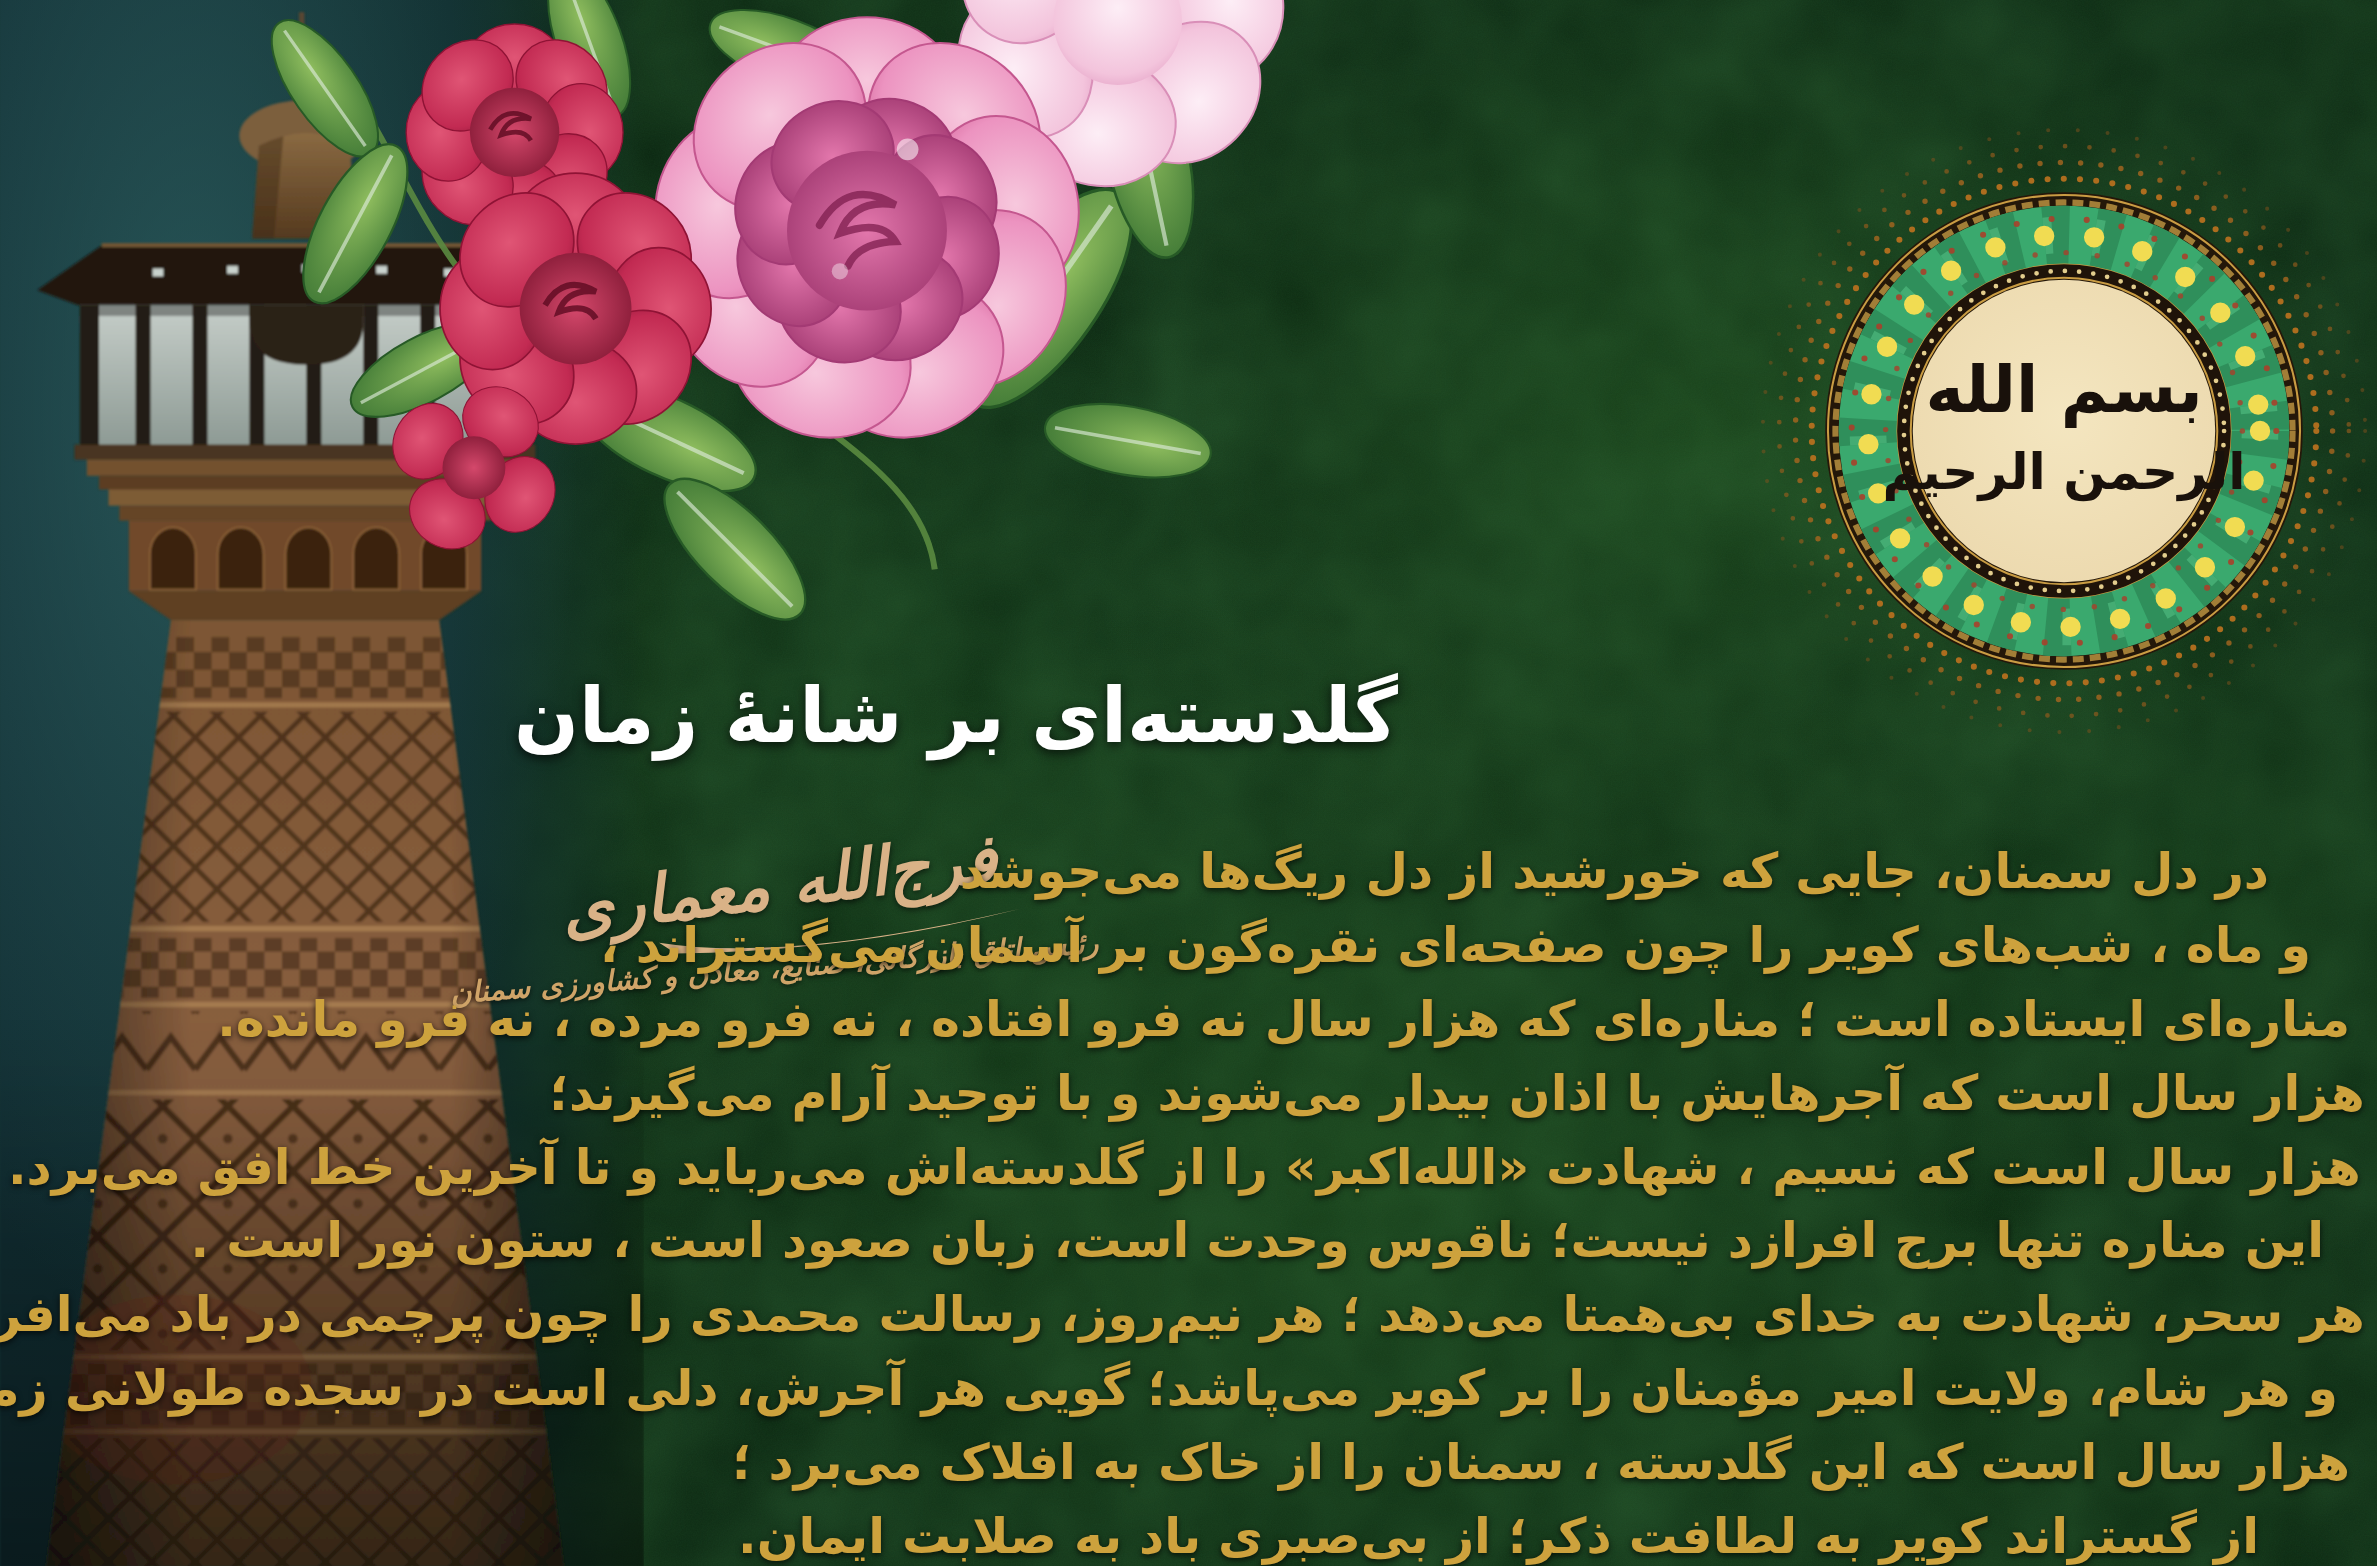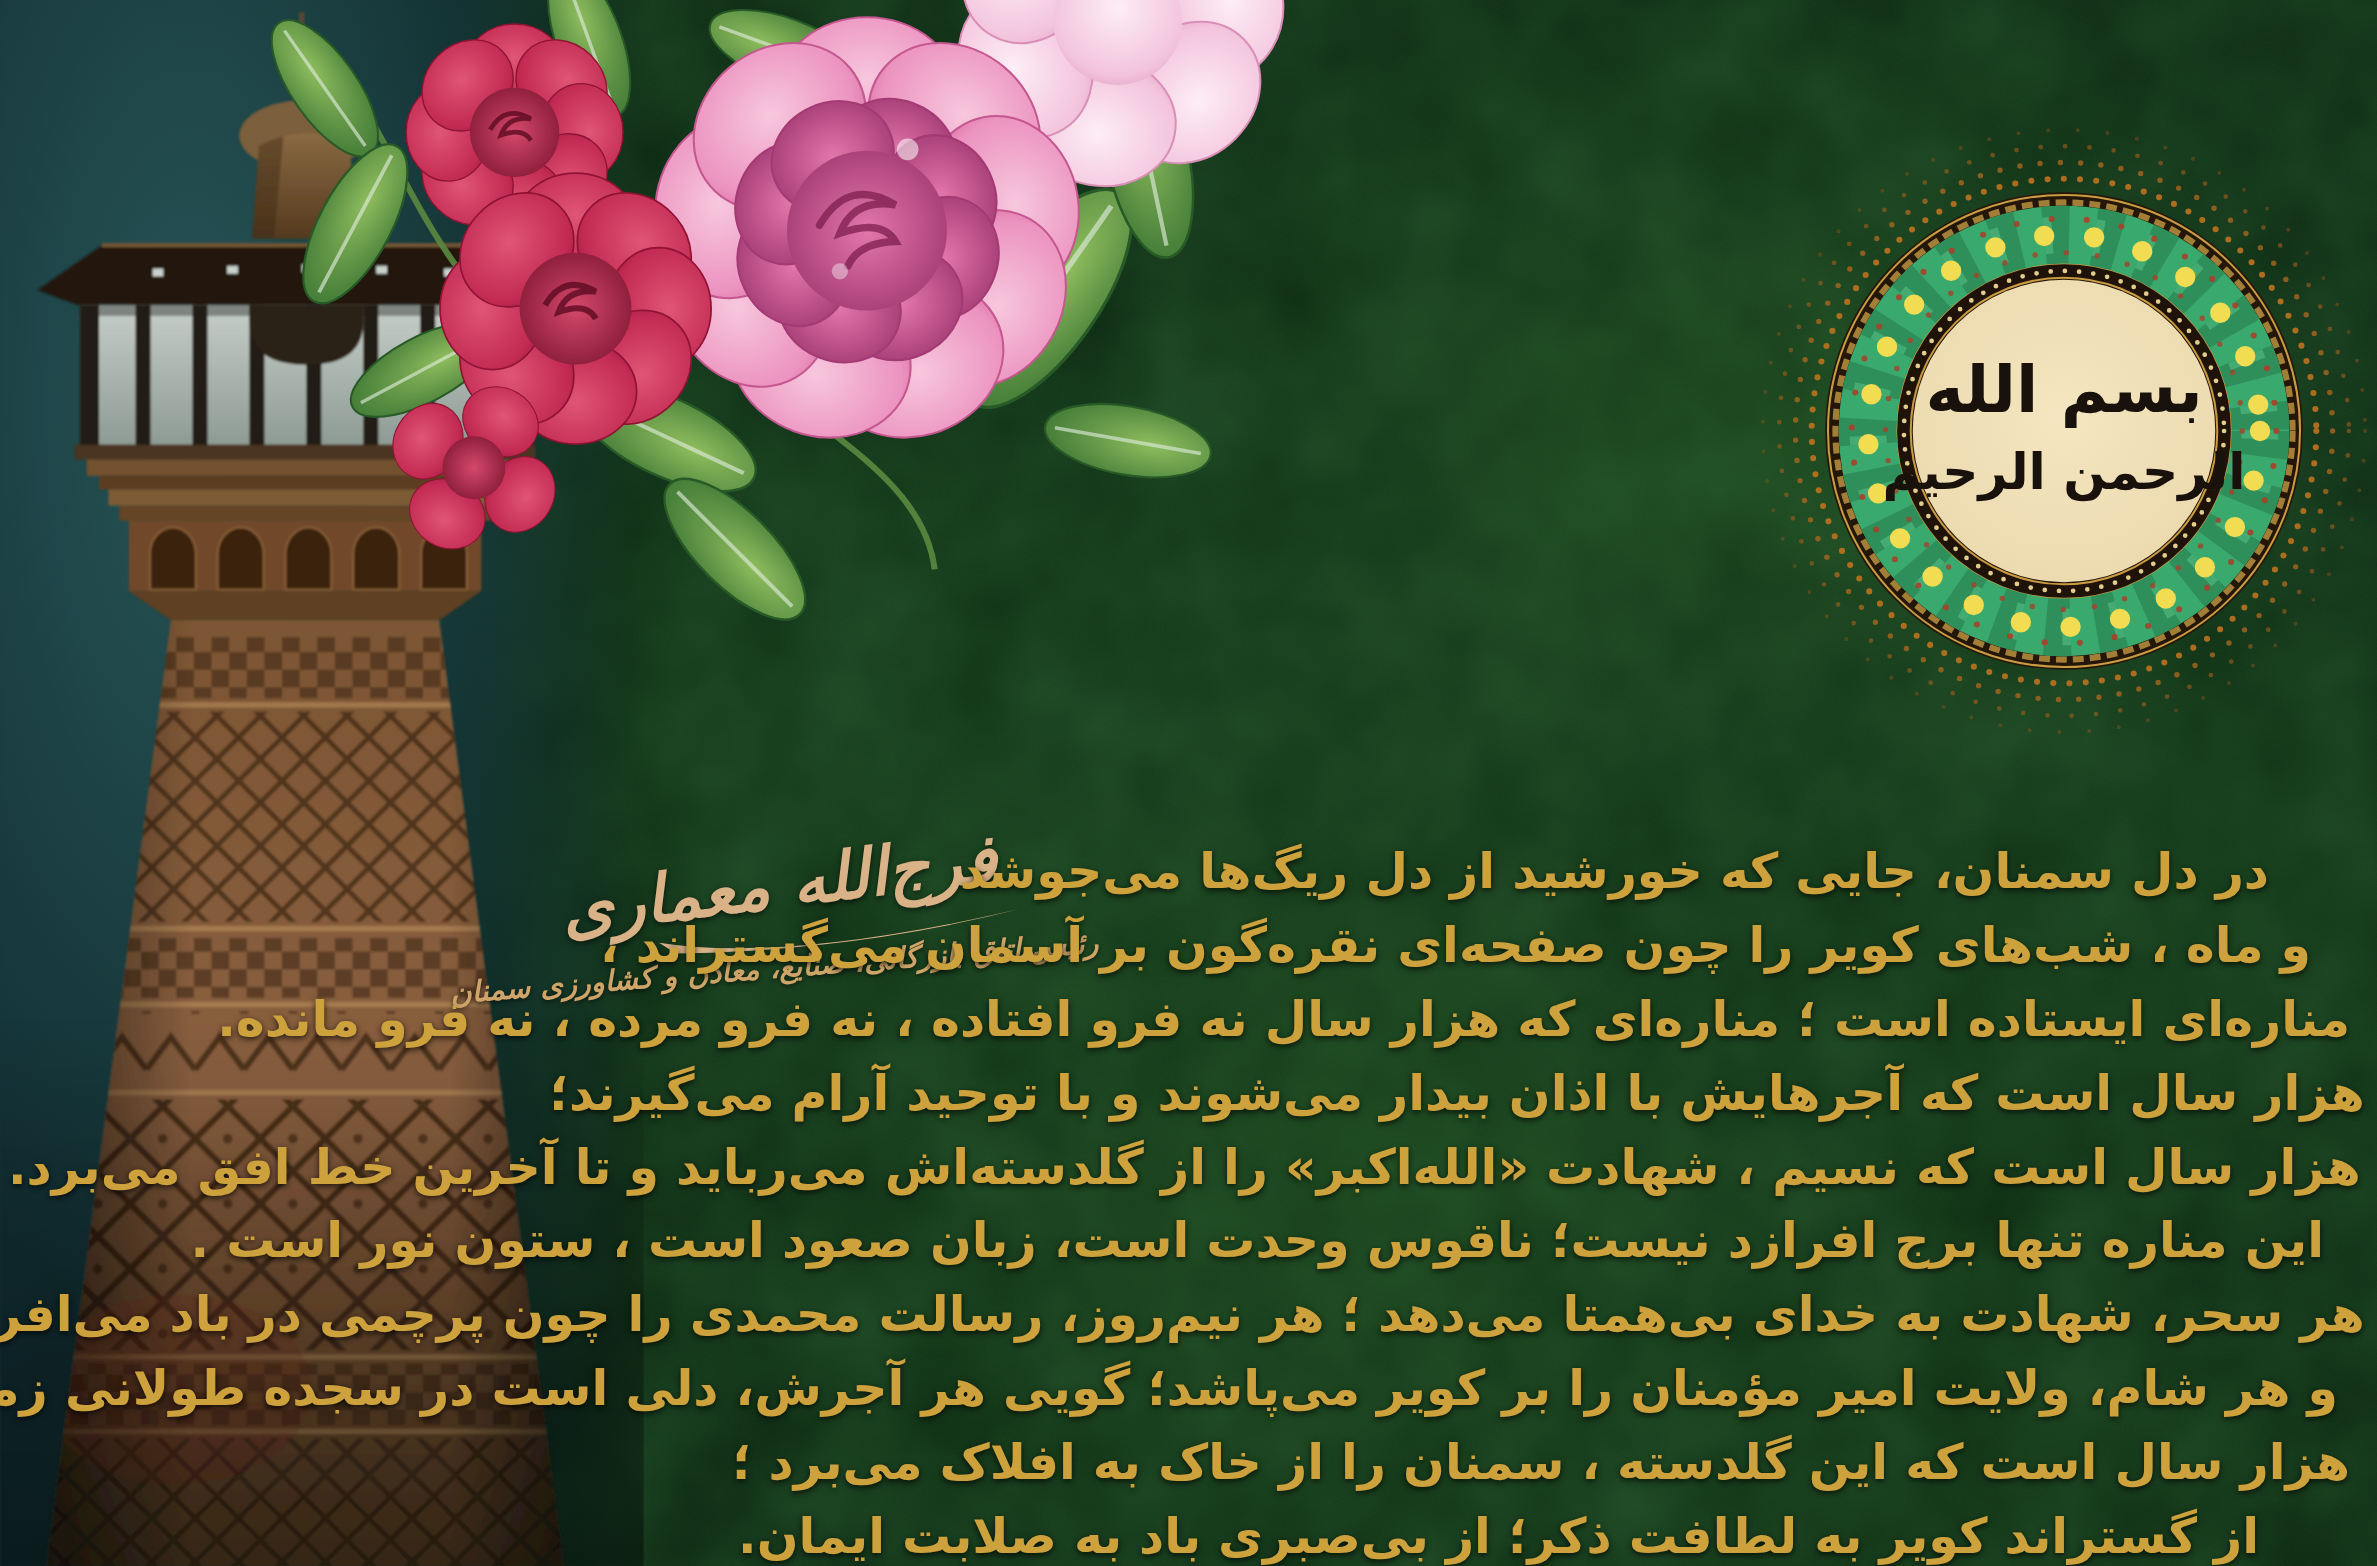--- a/index.html
+++ b/index.html
@@ -344,20 +344,21 @@
     <circle r="245" fill="none" stroke="#c99c43" stroke-width="4"></circle>
     <circle r="236" fill="none" stroke="#1f1309" stroke-width="20"></circle>
     <circle r="236" fill="none" stroke="#e3cd8d" stroke-width="7" stroke-dasharray="0 21" stroke-linecap="round"></circle>
     <circle r="226" fill="none" stroke="#c99c43" stroke-width="3"></circle>
 
     <circle r="223" fill="url(#gCream)"></circle>
     <text y="-28" text-anchor="middle" font-family="DejaVu Sans, sans-serif" font-weight="bold" font-size="96" fill="#19110b" direction="rtl">بسم الله</text>
     <text y="86" text-anchor="middle" font-family="DejaVu Sans, sans-serif" font-weight="bold" font-size="74" fill="#19110b" direction="rtl">الرحمن الرحیم</text>
   </svg>
 
+  <div id="title2" class="abs rtl">گلدسته‌ای بر شانهٔ زمان</div>
 
   <div id="sig-name" class="abs rtl">فرج‌الله معماری</div>
   <svg class="abs" style="left:651px;top:901px;" width="380" height="64" viewBox="0 0 560 95">
     <path d="M10,62 Q200,92 545,12 Q300,74 35,78 Z" fill="#d9b287"></path>
   </svg>
   <div id="sig-role" class="abs rtl">رئیس اتاق بازرگانی، صنایع، معادن و کشاورزی سمنان</div>
 
   <div>
     <div class="poem-line rtl" style="top:843px;right:108px;">در دل سمنان، جایی که خورشید از دل ریگ‌ها می‌جوشد</div>
     <div class="poem-line rtl" style="top:917px;right:66px;">و ماه ، شب‌های کویر را چون صفحه‌ای نقره‌گون بر آسمان می‌گستراند ،</div>

